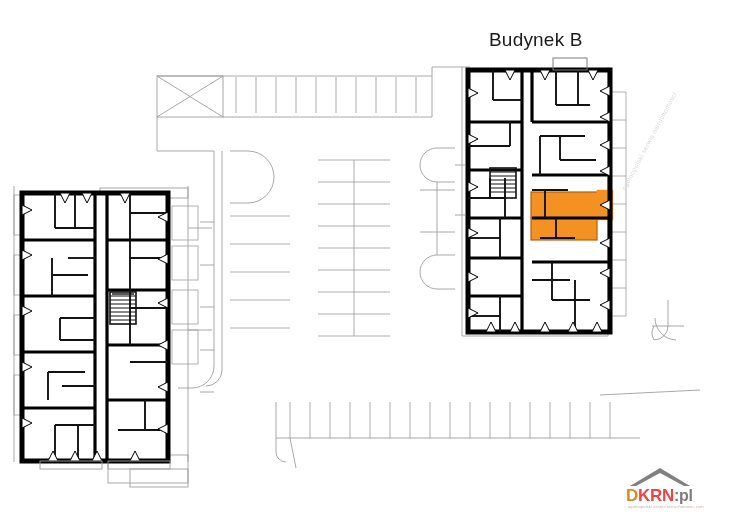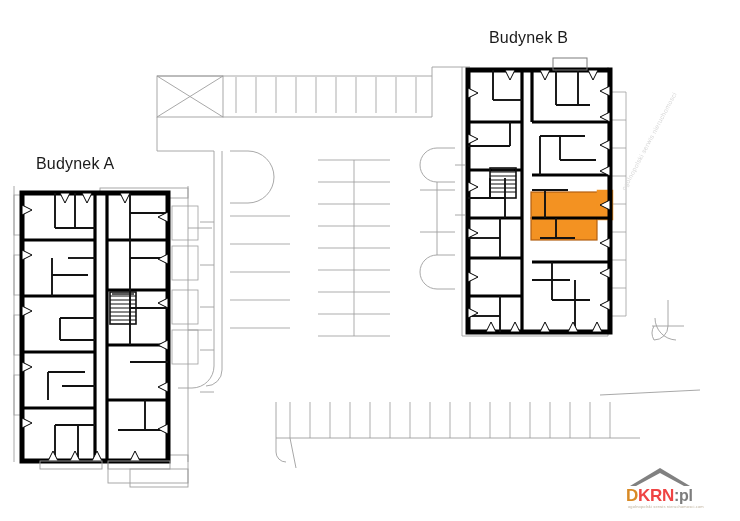--- a/index.html
+++ b/index.html
@@ -20,21 +20,21 @@
   #plan-svg {
     position: absolute;
     left: 0;
     top: 0;
     width: 740px;
     height: 521px;
   }
   .bld-label {
     position: absolute;
     font-family: "Liberation Sans", sans-serif;
-    font-size: 16px;
+    font-size: 19px;
     color: #1b1b1b;
     letter-spacing: 0.2px;
     white-space: nowrap;
   }
   #label-a { left: 36px; top: 155px; }
   #label-b { left: 489px; top: 29px; }
 
   
   #watermark {
     position: absolute;
@@ -399,21 +399,20 @@
       </g>
     </g>
 
     <g stroke="#9e9e9e" stroke-width="0.9" fill="none">
       <rect x="40" y="461" width="62" height="8"></rect>
       <rect x="108" y="461" width="62" height="8"></rect>
       <rect x="130" y="469" width="58" height="18"></rect>
     </g>
   </svg>
 
-  <div class="bld-label" id="label-a">Budynek A</div>
   <div class="bld-label" id="label-b">Budynek B</div>
 
   <div id="wm-diag">ogolnopolski serwis nieruchomosci</div>
 
   <div id="watermark">
     <svg width="108" height="26" viewBox="0 0 108 26">
       <path d="M 4 22 L 34 4 L 64 22 L 58 22 L 34 9 L 10 22 Z" fill="#6b6b6b" opacity="0.85"></path>
     </svg>
     <div id="wm-text">
       <span id="wm-d">D</span><span id="wm-krn">KRN</span><span id="wm-pl">:pl</span>

